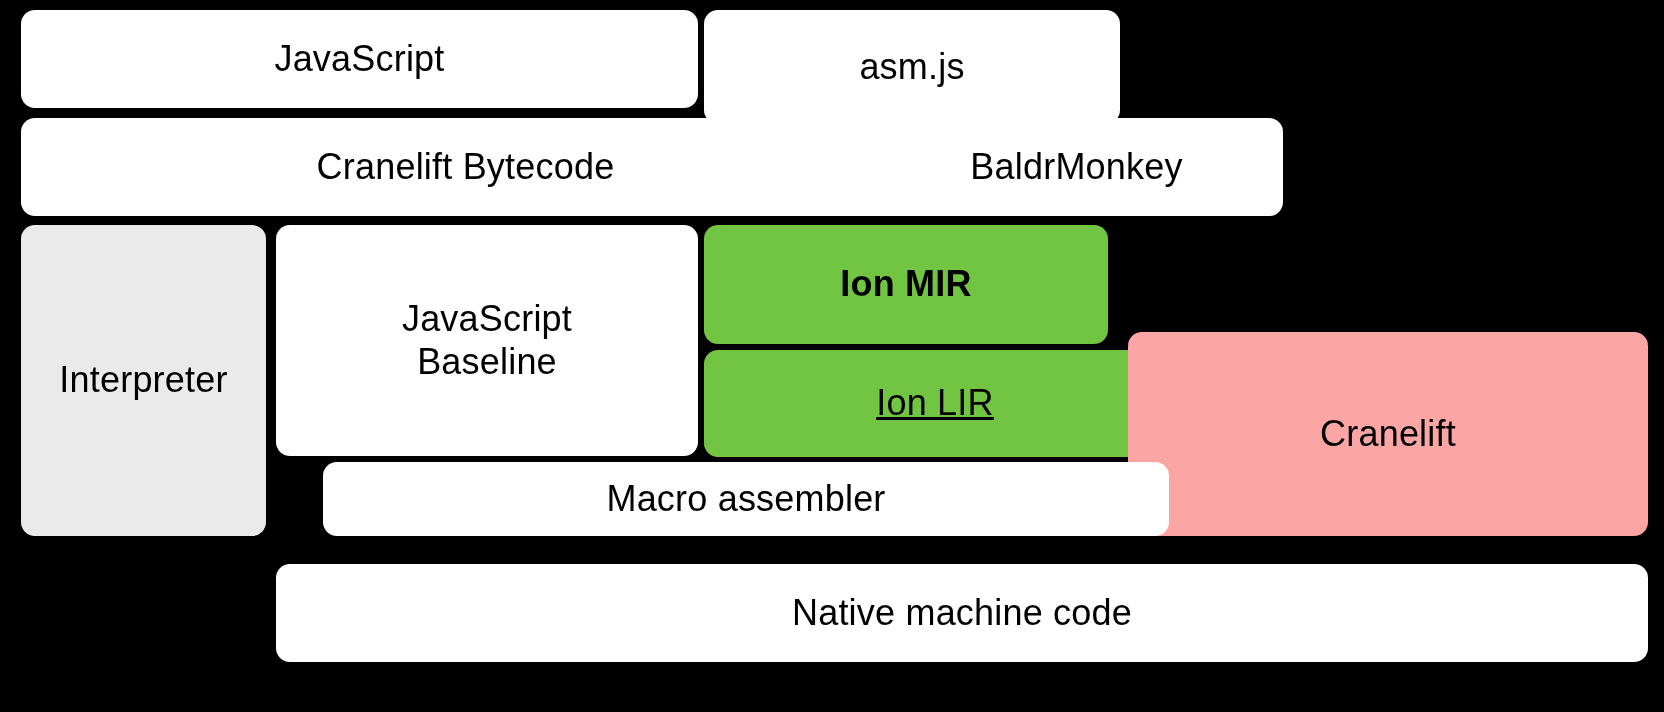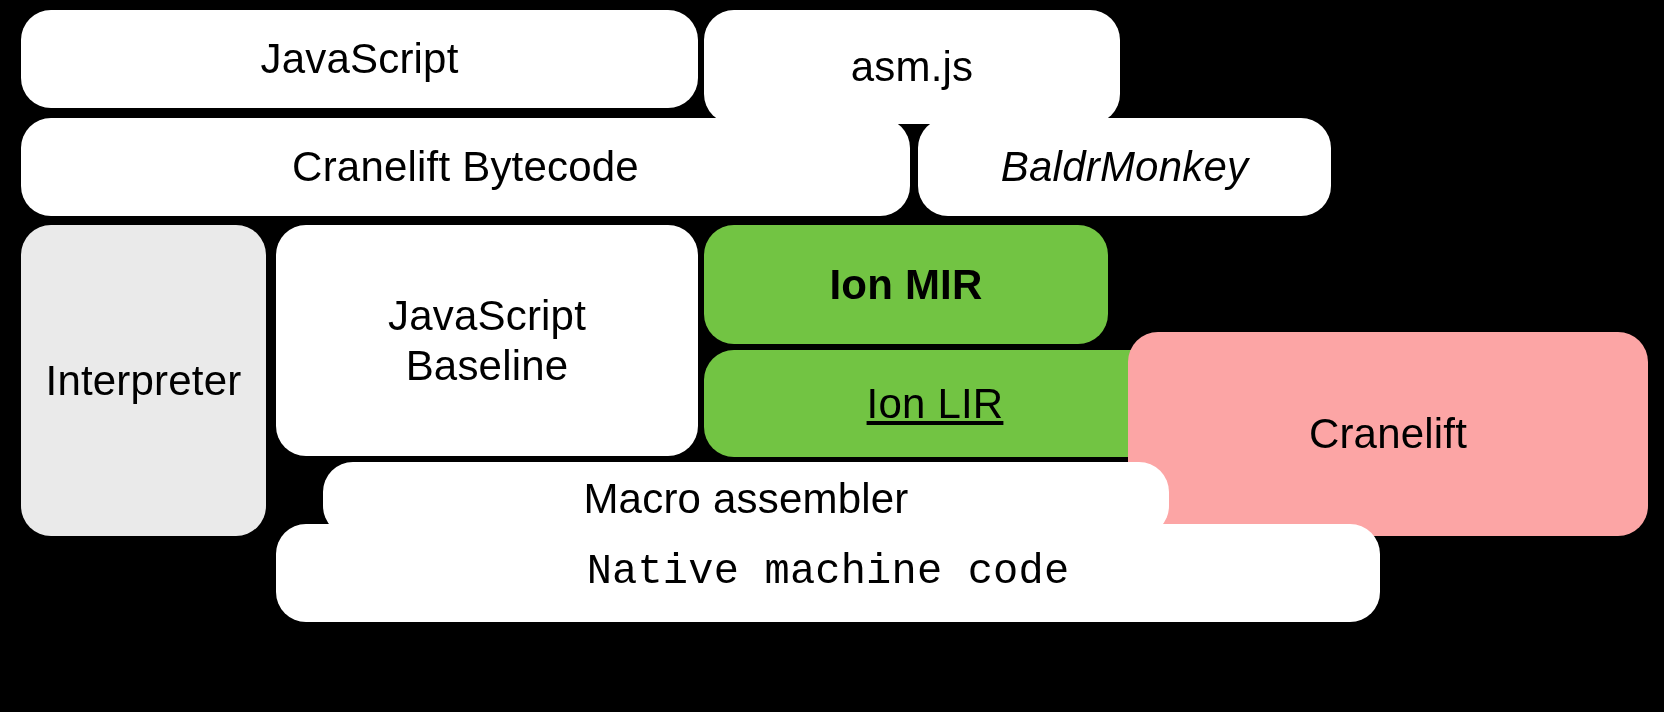--- a/index.html
+++ b/index.html
@@ -17,45 +17,45 @@
     height: 712px;
     background: #000000;
     overflow: hidden;
   }
   .node {
     position: absolute;
     display: flex;
     align-items: center;
     justify-content: center;
     text-align: center;
-    border-radius: 30px;
+    border-radius: 14px;
     color: #000000;
-    font-size: 42px;
+    font-size: 36px;
     line-height: 1.18;
     font-weight: 400;
     letter-spacing: 0.2px;
     box-sizing: border-box;
     padding: 2px 20px;
     white-space: pre-line;
     -webkit-font-smoothing: antialiased;
   }
   .node.white  { background: #ffffff; }
   .node.grey   { background: #eaeaea; }
   .node.green  { background: #72c443; }
   .node.pink   { background: #fca5a5; }
 </style>
 </head>
 <body>
 
 <div id="diagram" style="background: rgb(0, 0, 0);">
     <div class="node white" style="left: 21px; top: 10px; width: 677px; height: 98px;">JavaScript</div>
     <div class="node white" style="left: 704px; top: 10px; width: 416px; height: 114px;">asm.js</div>
     <div class="node white" style="left: 21px; top: 118px; width: 889px; height: 98px;">Cranelift Bytecode</div>
-    <div class="node white" style="left: 918px; top: 118px; width: 413px; height: 98px; font-style: italic;">BaldrMonkey</div>
+    <div class="node white" style="left: 870px; top: 118px; width: 413px; height: 98px;">BaldrMonkey</div>
     <div class="node grey" style="left: 21px; top: 225px; width: 245px; height: 311px;">Interpreter</div>
     <div class="node white" style="left: 276px; top: 225px; width: 422px; height: 231px;">JavaScript
 Baseline</div>
     <div class="node green" style="left: 704px; top: 225px; width: 404px; height: 119px; font-weight: bold;">Ion MIR</div>
     <div class="node green" style="left: 704px; top: 350px; width: 462px; height: 107px; text-decoration: underline;">Ion LIR</div>
     <div class="node pink" style="left: 1128px; top: 332px; width: 520px; height: 204px;">Cranelift</div>
     <div class="node white" style="left: 276px; top: 462px; width: 846px; height: 74px; margin-left: 47px;">Macro assembler</div>
-    <div class="node white" style="left: 276px; top: 524px; width: 1104px; height: 98px; font-family: Liberation Mono, monospace;">Native machine code</div>
+    <div class="node white" style="left: 276px; top: 564px; width: 1372px; height: 98px;">Native machine code</div>
   </div>
 
 </body></html>

